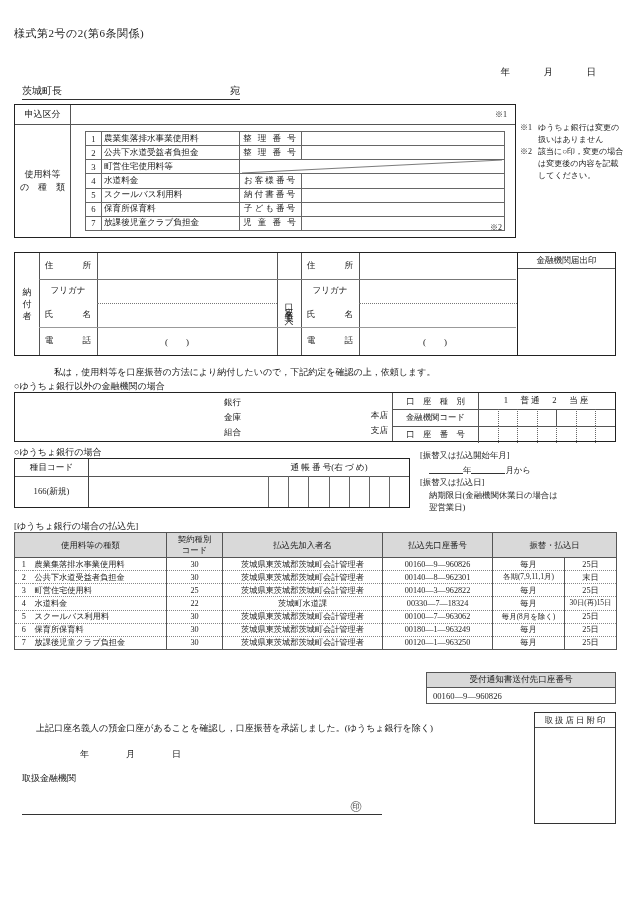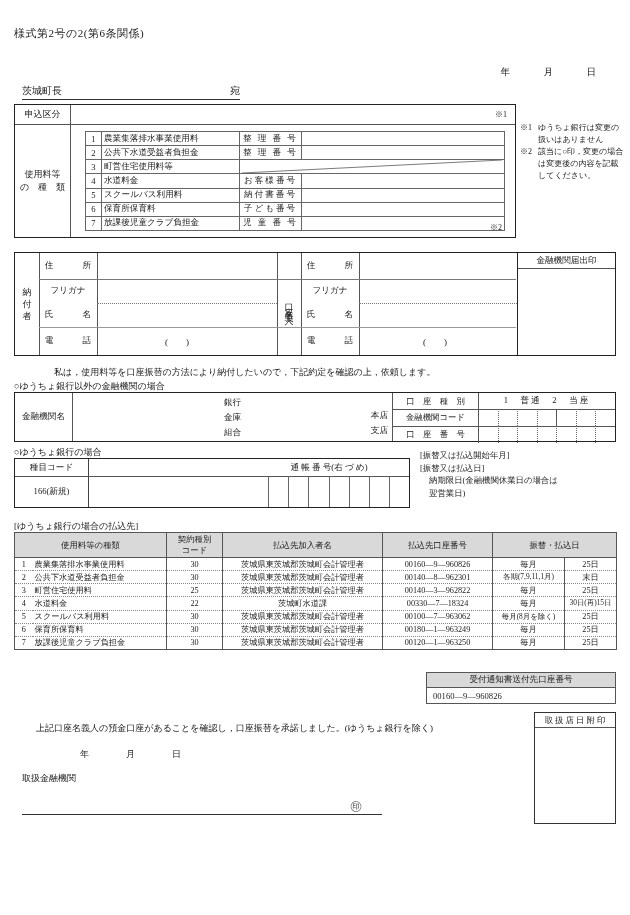--- a/index.html
+++ b/index.html
@@ -261,21 +261,20 @@
       <div style="position:absolute;left:0;right:0;top:0;height:15px;border-bottom:1px solid #555;display:flex;align-items:center;justify-content:center;">
         <span class="stampbox-lbl">金融機関届出印</span>
       </div>
     </div>
   </div>
 
   <div class="abs decl">私は，使用料等を口座振替の方法により納付したいので，下記約定を確認の上，依頼します。</div>
   <div class="abs sub1">○ゆうちょ銀行以外の金融機関の場合</div>
 
   <div class="abs box3">
-    <div class="b3lbl">金融機関名</div>
     <div class="b3mid">
       <div class="b3kinds">
         <div>銀行</div>
         <div>金庫</div>
         <div>組合</div>
       </div>
       <div class="b3br" style="top:17px;">本店</div>
       <div class="b3br" style="top:32px;">支店</div>
     </div>
     <div class="b3right">
@@ -325,20 +324,23 @@
         <div></div>
           <div></div>
           <div></div>
           <div></div>
       </div>
     </div>
   </div>
 
   <div class="abs rightinfo">
     <div>[振替又は払込開始年月]</div>
+    <div class="ind">
+      <span class="ul"></span><span>年</span><span class="ul"></span><span>月から</span>
+    </div>
     <div>[振替又は払込日]</div>
     <div class="ind">納期限日(金融機関休業日の場合は</div>
     <div class="ind">翌営業日)</div>
   </div>
 
   <div class="abs sub3">[ゆうちょ銀行の場合の払込先]</div>
 
   <div class="abs box5">
     <table class="payee">
       <colgroup>

